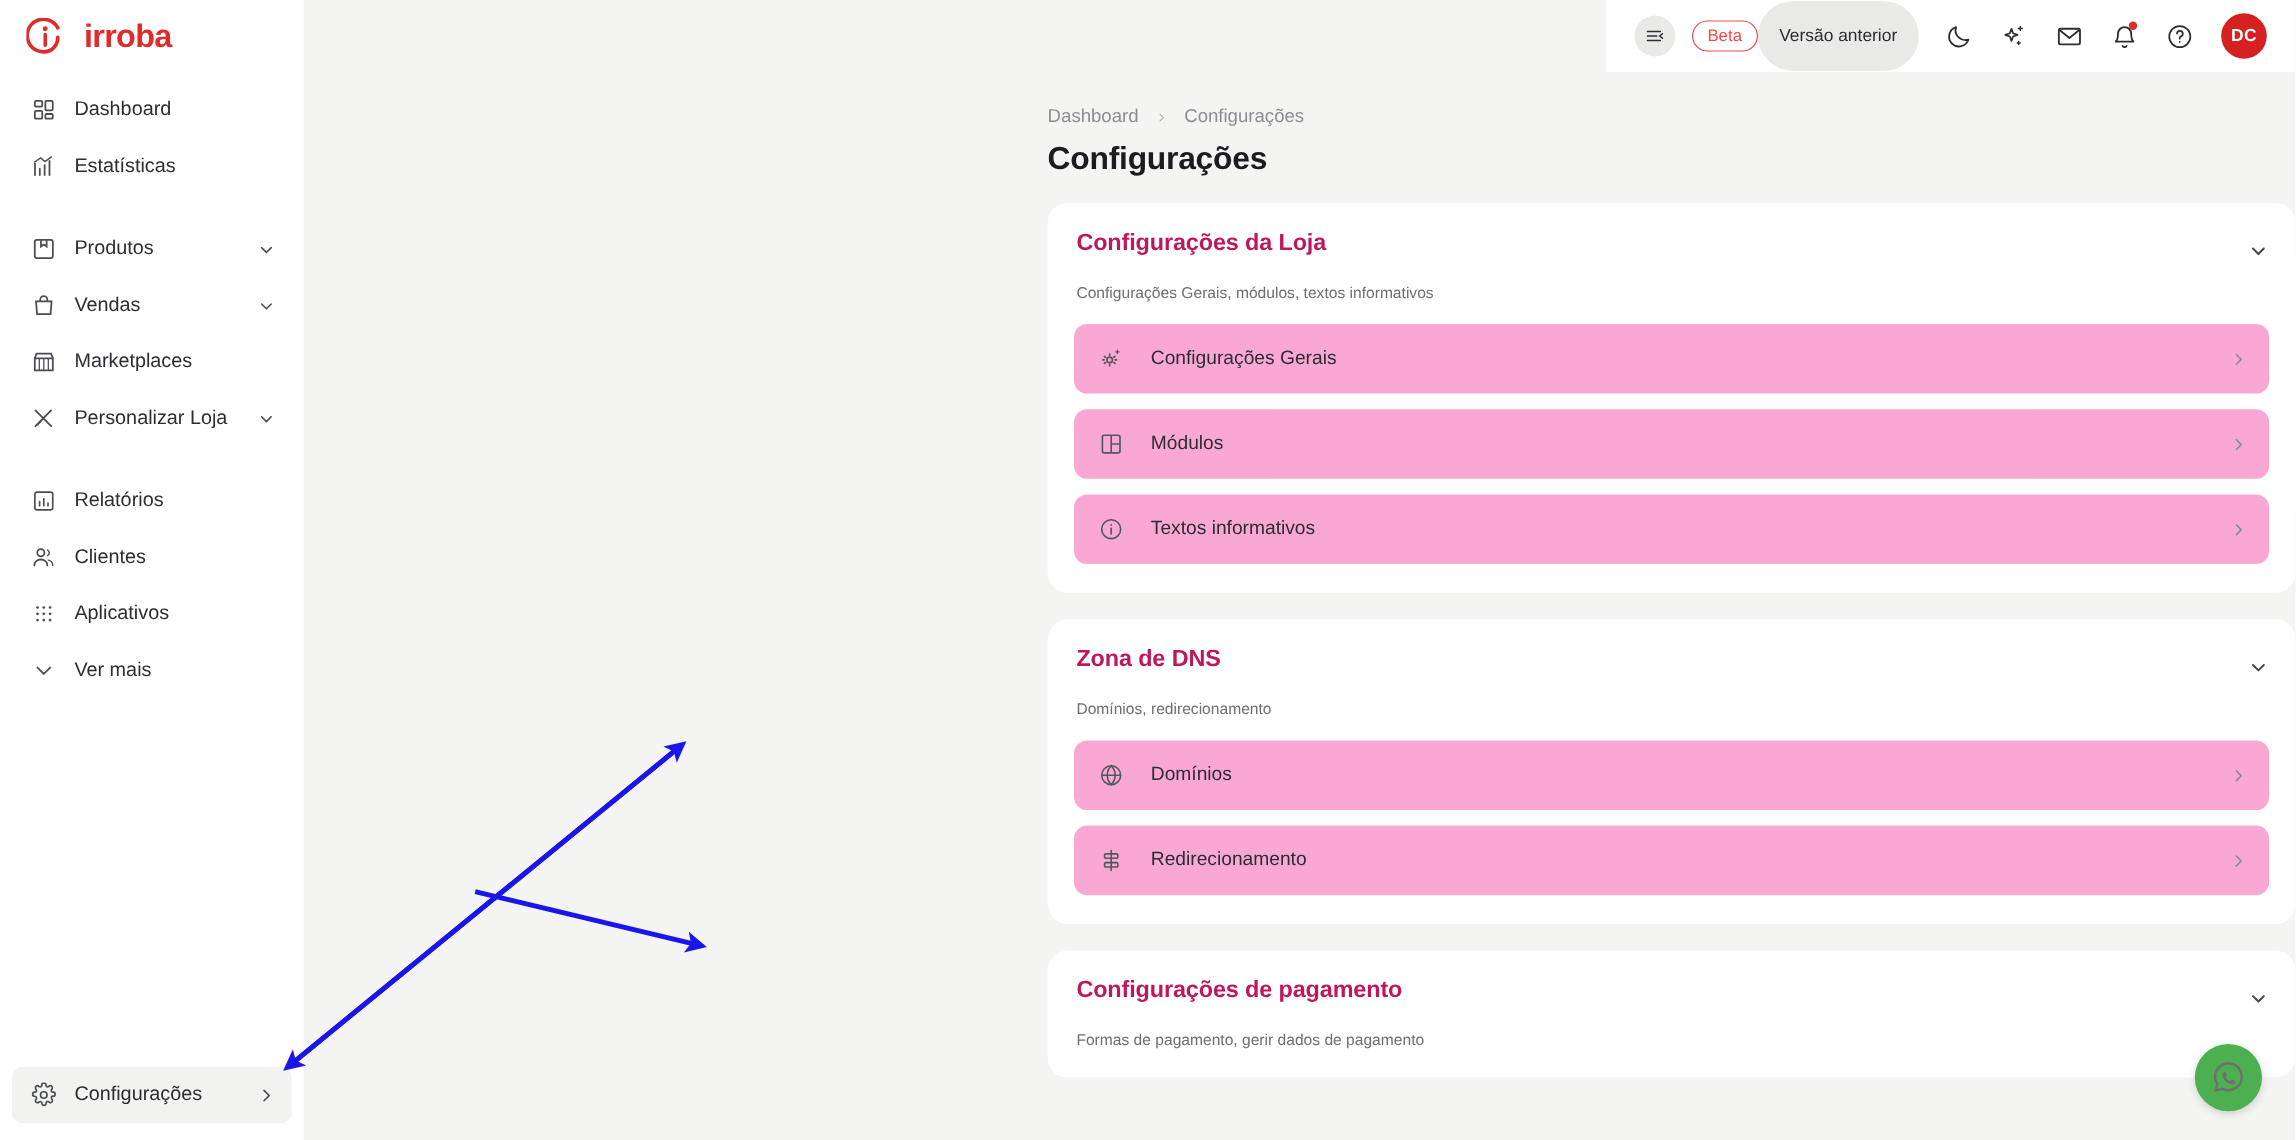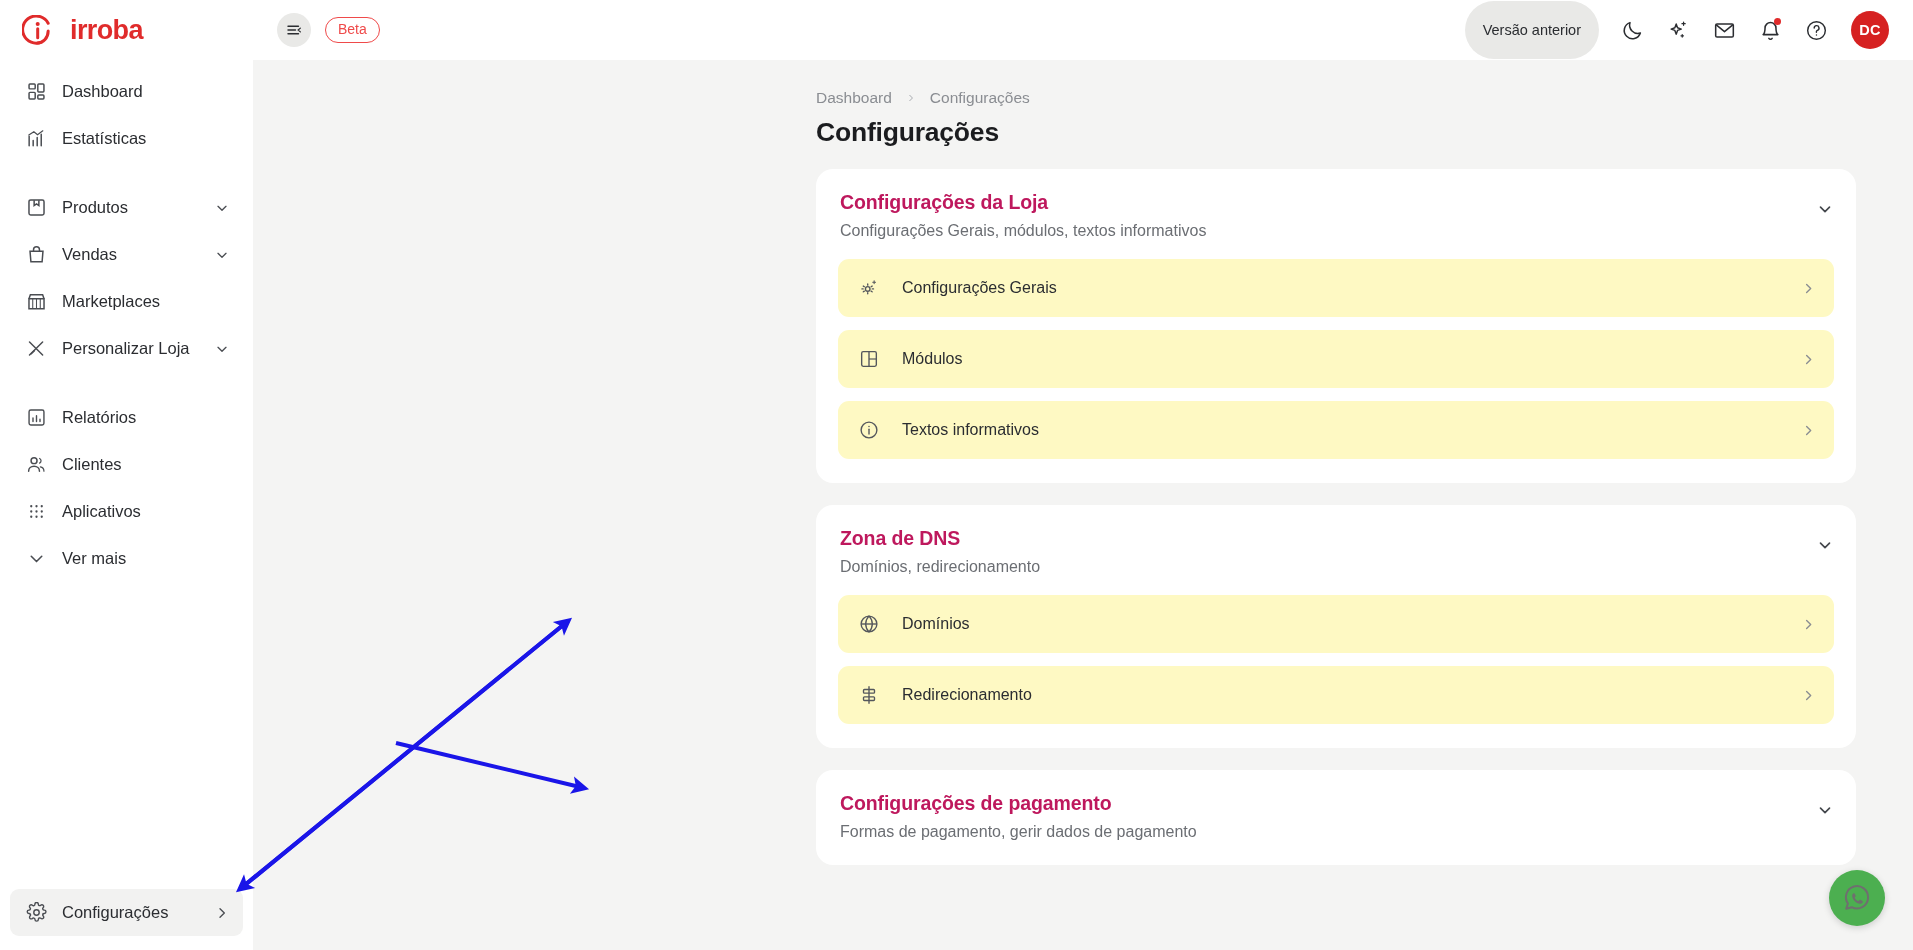--- a/index.html
+++ b/index.html
@@ -57,20 +57,21 @@
     padding: 0 10px;
   }
   .nav-item.active { background: #f2f2f1; }
 
   
   .main {
     flex: 1 1 auto; height: 950px;
     display: flex; flex-direction: column;
     background: #f4f4f3;
     position: relative;
+    align-items: flex-end;
   }
   .topbar {
     height: 60px; flex: 0 0 60px;
     background: #ffffff;
     display: flex; align-items: center;
     padding: 0 24px 0 24px;
   }
   .hamburger {
     width: 34px; height: 34px; border-radius: 50%;
     background: #e9e9e7;
@@ -145,30 +146,30 @@
   .card {
     width: 1040px; margin-left: 563px;
     background: #ffffff;
     border-radius: 17px;
     padding: 22px 22px 24px 22px;
     margin-bottom: 22px;
     position: relative;
   }
   .card-head { position: relative; padding: 0 8px 0 2px; }
   .card-title { font-size: 19.5px; font-weight: 700; color: #be185d; letter-spacing: -0.1px; }
-  .card-sub { font-size: 16px; color: #6b6e73; margin-top: 8px; }
+  .card-sub { font-size: 13px; color: #6b6e73; margin-top: 22px; }
   .card-chevron {
     position: absolute; right: 0; top: 9px;
     width: 18px; height: 18px; color: #44474c; cursor: pointer;
   }
   .card-chevron svg { width: 18px; height: 18px; display: block; }
   .rows { margin-top: 19px; display: flex; flex-direction: column; gap: 13px; }
   .row {
     height: 58px;
-    background: #fef9c3;
+    background: #f9a8d4;
     border-radius: 11px;
     display: flex; align-items: center;
     padding: 0 18px 0 20px;
     cursor: pointer;
   }
   .row-ico { width: 22px; height: 22px; flex: 0 0 22px; color: #54575c; }
   .row-ico svg { width: 22px; height: 22px; display: block; }
   .row-label { margin-left: 22px; font-size: 16px; color: #2b2d31; flex: 1 1 auto; }
   .row-chevron { width: 15px; height: 15px; color: #8a8d92; flex: 0 0 15px; }
   .row-chevron svg { width: 15px; height: 15px; display: block; }

